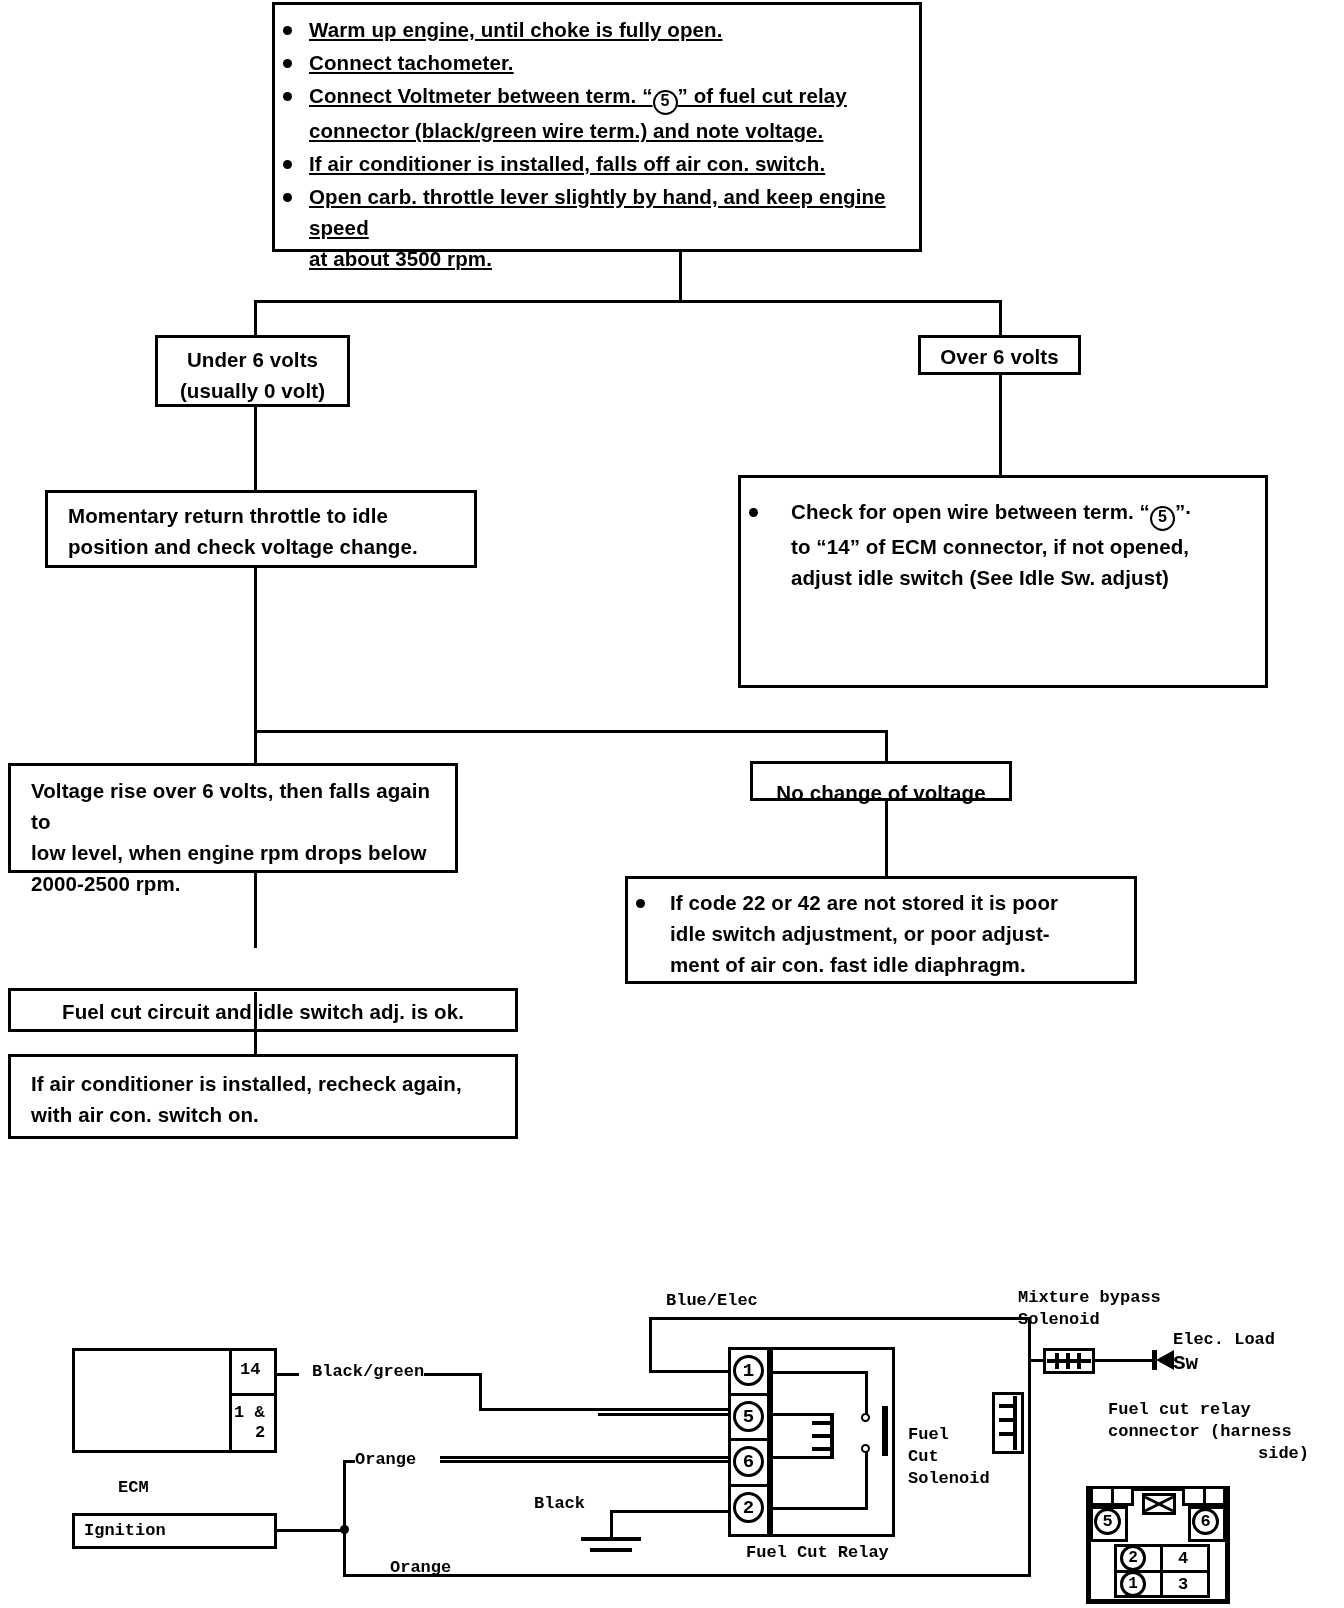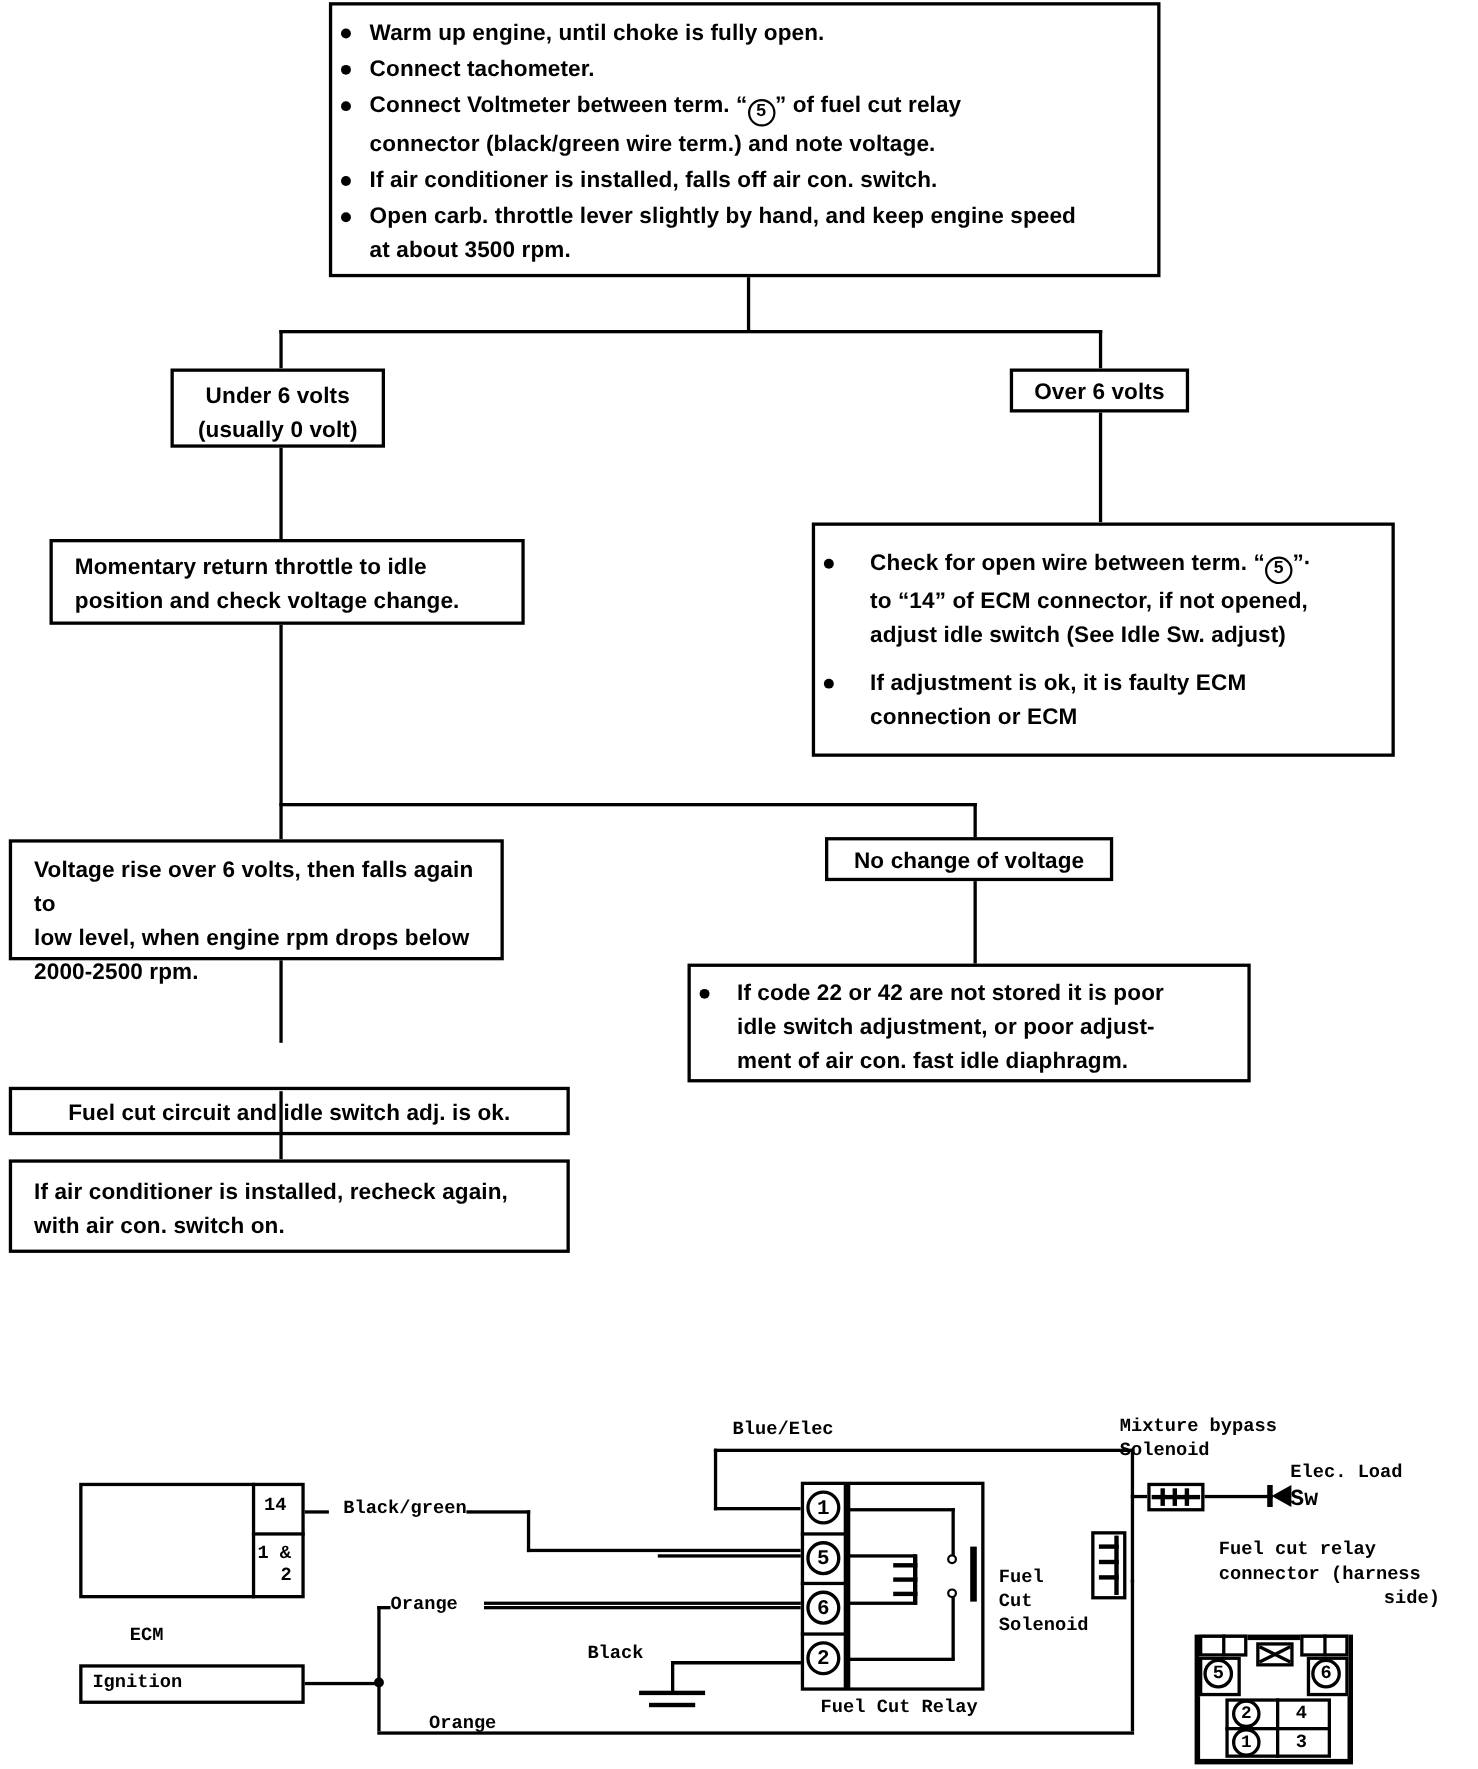--- a/index.html
+++ b/index.html
@@ -26,21 +26,21 @@
         border-radius:50%;box-sizing:border-box;text-align:center;
         font-family:"Liberation Mono",monospace;font-weight:700;font-size:19px;
         line-height:26px;background:#fff;}
   .dot{position:absolute;width:9px;height:9px;border-radius:50%;background:#000;}
   .odot{position:absolute;width:9px;height:9px;border-radius:50%;
         border:2px solid #000;background:#fff;box-sizing:border-box;}
 </style>
 </head>
 <body>
 
-<div class="box" style="left:299px;top:2px;width:756px;height:250px;">
+<div class="box" style="left:272px;top:2px;width:650px;height:250px;text-decoration:underline;">
   <ul class="b txt" style="margin-top:9px;">
     <li><span>Warm up engine, until choke is fully open.</span></li>
     <li><span>Connect tachometer.</span></li>
     <li>
       <span>Connect Voltmeter between term. “</span><span class="cnum">5</span><span>” of fuel cut relay</span><br>
       <span>connector (black/green wire term.) and note voltage.</span>
     </li>
     <li><span>If air conditioner is installed, falls off air con. switch.</span></li>
     <li>
       <span>Open carb. throttle lever slightly by hand, and keep engine speed</span><br>
@@ -71,39 +71,35 @@
   <div class="txt" style="margin-left:20px;">position and check voltage change.</div>
 </div>
 
 <div class="box" style="left:738px;top:475px;width:530px;height:213px;">
   <ul class="b txt" style="margin-top:18px;">
     <li style="padding-left:50px;">
       <span>Check for open wire between term. “</span><span class="cnum">5</span><span>”·</span><br>
       <span>to “14” of ECM connector, if not opened,</span><br>
       <span>adjust idle switch (See Idle Sw. adjust)</span>
     </li>
-    <li style="padding-left:50px;margin-top:12px;">
-      <span>If adjustment is ok, it is faulty ECM</span><br>
-      <span>connection or  ECM</span>
-    </li>
   </ul>
 </div>
 
 <div class="ln v" style="left:254px;top:568px;height:195px;"></div>
 <div class="ln h" style="left:254px;top:730px;width:634px;"></div>
 <div class="ln v" style="left:885px;top:730px;height:31px;"></div>
 
 <div class="box" style="left:8px;top:763px;width:450px;height:110px;">
   <div class="txt" style="margin:9px 0 0 20px;">Voltage rise over 6 volts, then falls again to</div>
   <div class="txt" style="margin-left:20px;">low level, when engine rpm drops below</div>
   <div class="txt" style="margin-left:20px;">2000-2500 rpm.</div>
 </div>
 
 <div class="box ctr" style="left:750px;top:761px;width:262px;height:40px;">
-  <div class="txt" style="margin-top:3px;text-align:center;">No change of voltage</div>
+  <div class="txt" style="margin-top:13px;text-align:center;">No change of voltage</div>
 </div>
 <div class="ln v" style="left:885px;top:801px;height:78px;"></div>
 
 <div class="box" style="left:625px;top:876px;width:512px;height:108px;">
   <ul class="b txt" style="margin-top:8px;">
     <li style="padding-left:42px;">
       <span>If code 22 or 42 are not stored it is poor</span><br>
       <span>idle switch adjustment, or poor adjust-</span><br>
       <span>ment of air con. fast idle diaphragm.</span>
     </li>

